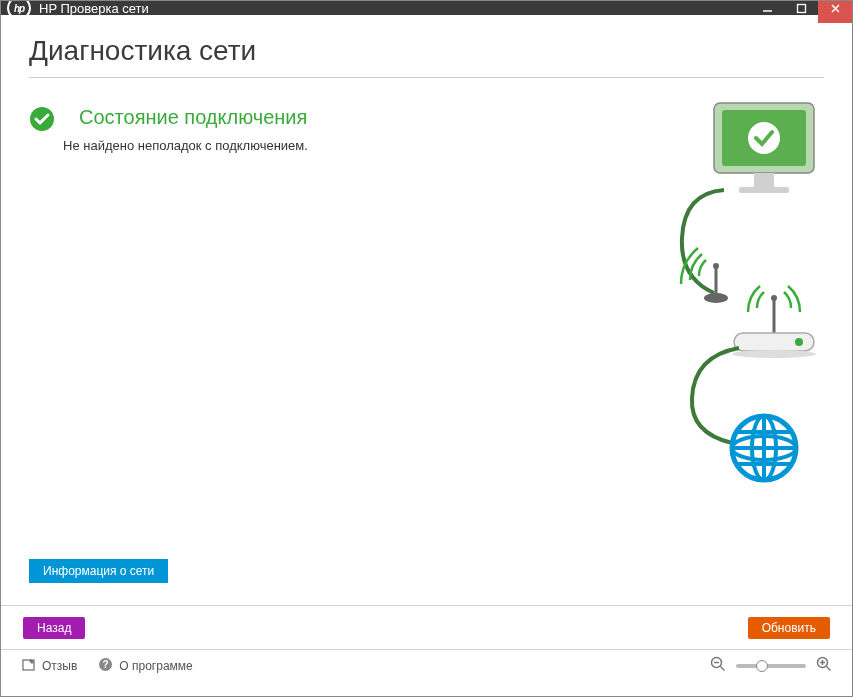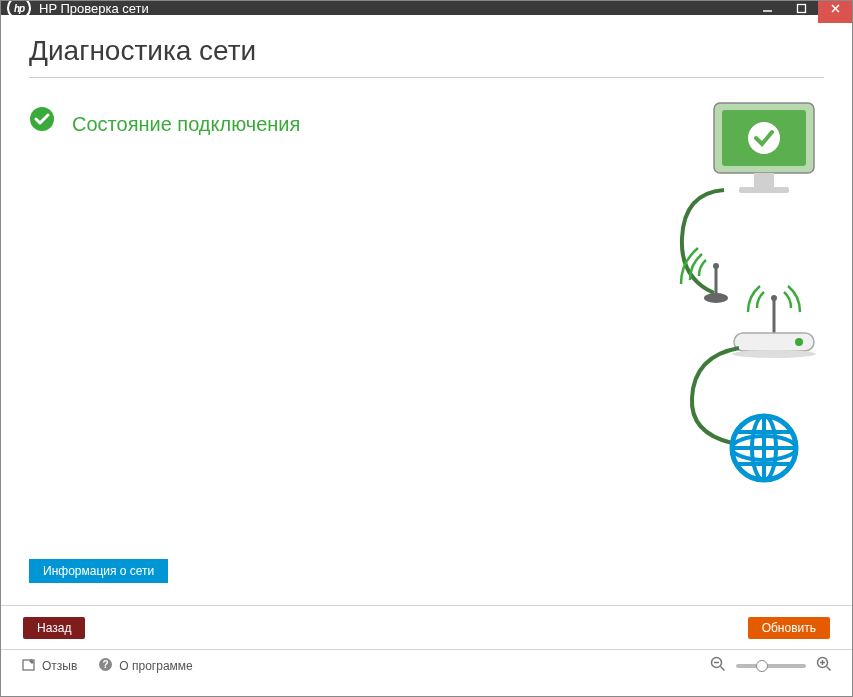--- a/index.html
+++ b/index.html
@@ -11,31 +11,31 @@
   .title-spacer { flex: 1; }
   .title-btn { width: 34px; height: 30px; display: flex; align-items: center; justify-content: center; color: #fff; cursor: pointer; }
   .title-btn.min svg, .title-btn.max svg { stroke: #fff; }
   .title-btn.close { background: #d9534f; }
   
   .content { padding: 20px 28px 0 28px; height: 590px; position: relative; }
   .page-title { font-size: 28px; font-weight: 300; color: #3b3b3b; padding-bottom: 10px; border-bottom: 1px solid #ccc; }
   
   .main-area { display: flex; margin-top: 20px; }
   .left-col { flex: 1; padding-top: 8px; }
-  .status-row { display: flex; align-items: flex-end; gap: 17px; }
+  .status-row { display: flex; align-items: flex-start; gap: 24px; }
   .status-title { color: #3aab3a; font-size: 20px; font-weight: 400; }
   .status-msg { font-size: 13px; color: #333; margin-left: 34px; margin-top: 2px; }
   
   .right-col { width: 180px; }
   
   .network-info-btn { position: absolute; bottom: 22px; left: 28px; background: #0096d6; color: #fff; border: none; padding: 5px 14px; font-size: 12px; border-radius: 0; cursor: pointer; font-family: inherit; }
   
   .button-row { height: 44px; border-top: 1px solid #d4d4d4; display: flex; align-items: center; padding: 0 22px; }
   .btn { padding: 4px 14px; font-size: 12px; border: none; border-radius: 2px; cursor: pointer; color: #fff; font-family: inherit; }
-  .btn-back { background: #7f1d1d; }
+  .btn-back { background: #a21caf; }
   .btn-refresh { background: #e55b00; margin-left: auto; }
   
   .footer { height: 32px; border-top: 1px solid #d4d4d4; display: flex; align-items: center; padding: 0 20px; gap: 21px; }
   .footer-item { display: flex; align-items: center; gap: 6px; font-size: 12px; color: #555; cursor: pointer; }
   .spacer { flex: 1; }
   .zoom-group { display: flex; align-items: center; gap: 10px; }
   .slider { width: 70px; height: 4px; background: #bbb; border-radius: 2px; position: relative; }
   .slider-thumb { position: absolute; top: -4px; left: 20px; width: 12px; height: 12px; background: #fff; border: 1px solid #888; border-radius: 50%; }
 </style>
 </head>
@@ -70,20 +70,21 @@
     <div class="left-col">
       <div class="status-row">
         <span>
           <svg width="26" height="26" viewBox="0 0 26 26">
             <circle cx="13" cy="13" r="12" fill="#3aab3a"></circle>
             <path d="M7 13 L11 17 L19 9" stroke="#fff" stroke-width="3" fill="none" stroke-linecap="round" stroke-linejoin="round"></path>
           </svg>
         </span>
         <span class="status-title">Состояние подключения</span>
       </div>
+      <div class="status-msg">Не найдено неполадок с подключением.</div>
     </div>
 
     <div class="right-col">
       <svg width="180" height="400" viewBox="0 0 180 400">
 
         <rect x="70" y="5" width="100" height="70" rx="6" fill="#b8d8b0" stroke="#888" stroke-width="1.5"></rect>
         <rect x="78" y="12" width="84" height="56" rx="3" fill="#5caf4f"></rect>
         <circle cx="120" cy="40" r="16" fill="#fff"></circle>
         <path d="M112 40 L118 46 L128 34" stroke="#5caf4f" stroke-width="4" fill="none" stroke-linecap="round"></path>
         <rect x="110" y="75" width="20" height="14" fill="#d0d0d0"></rect>

